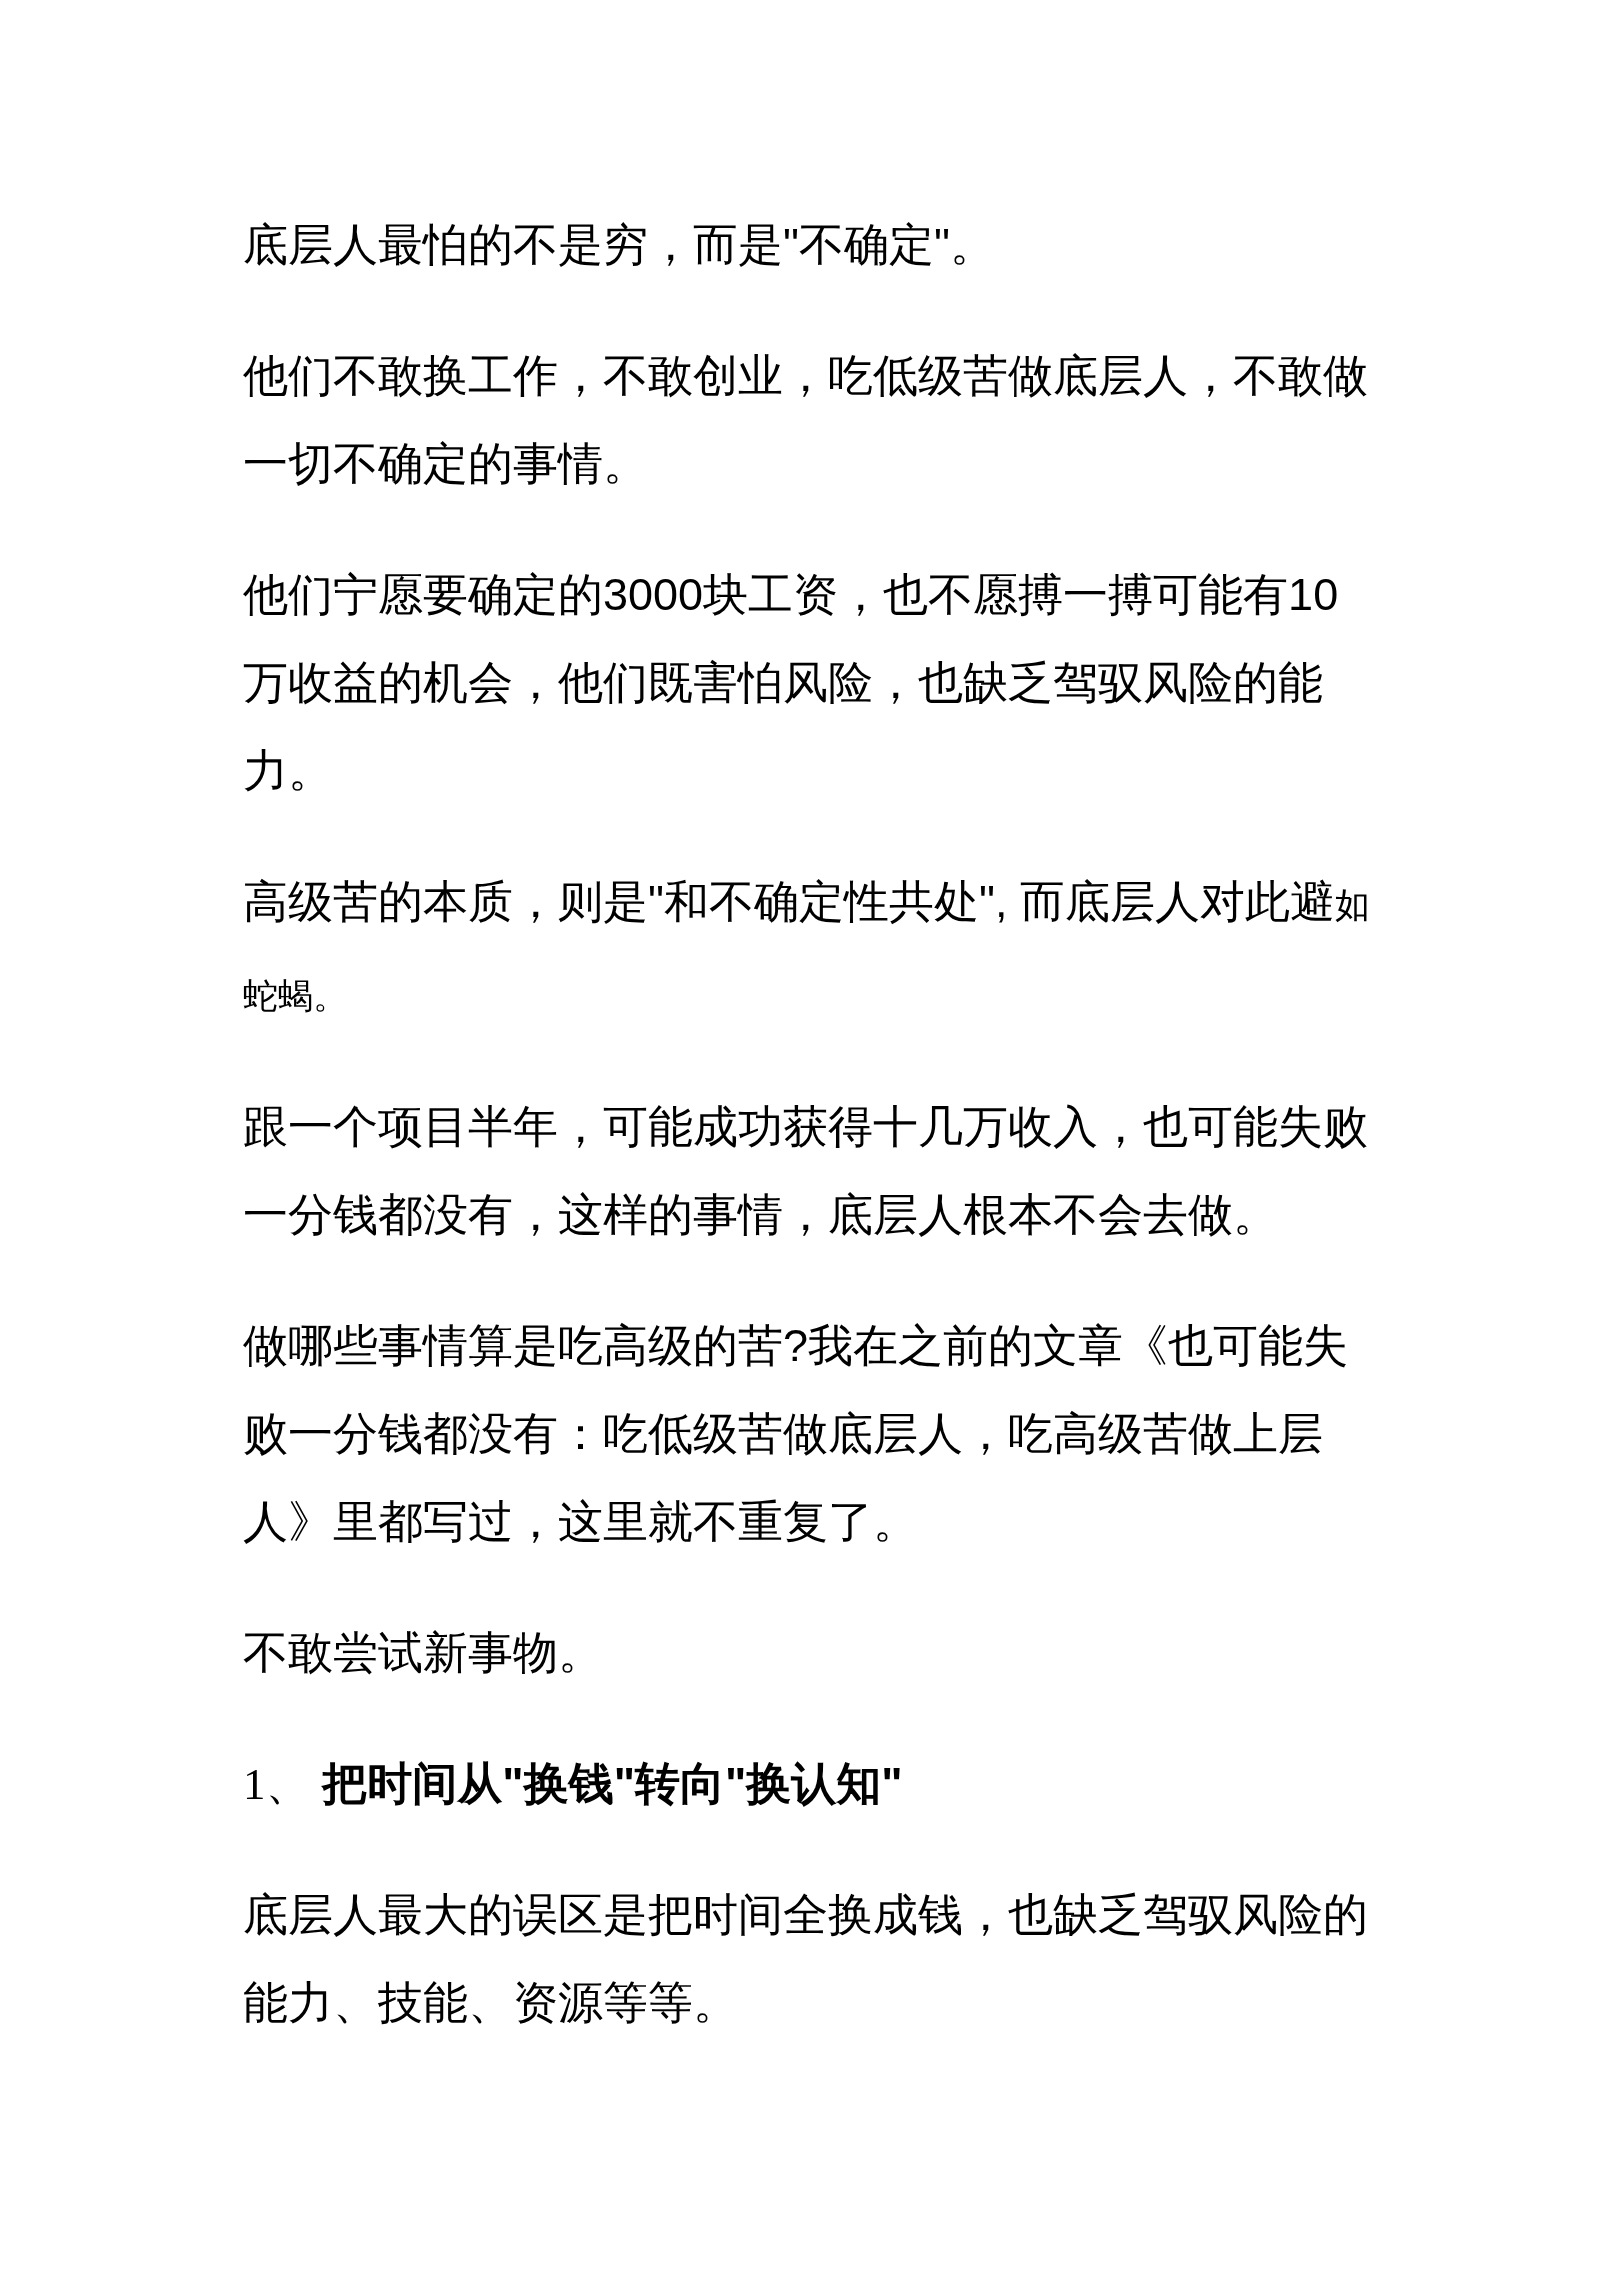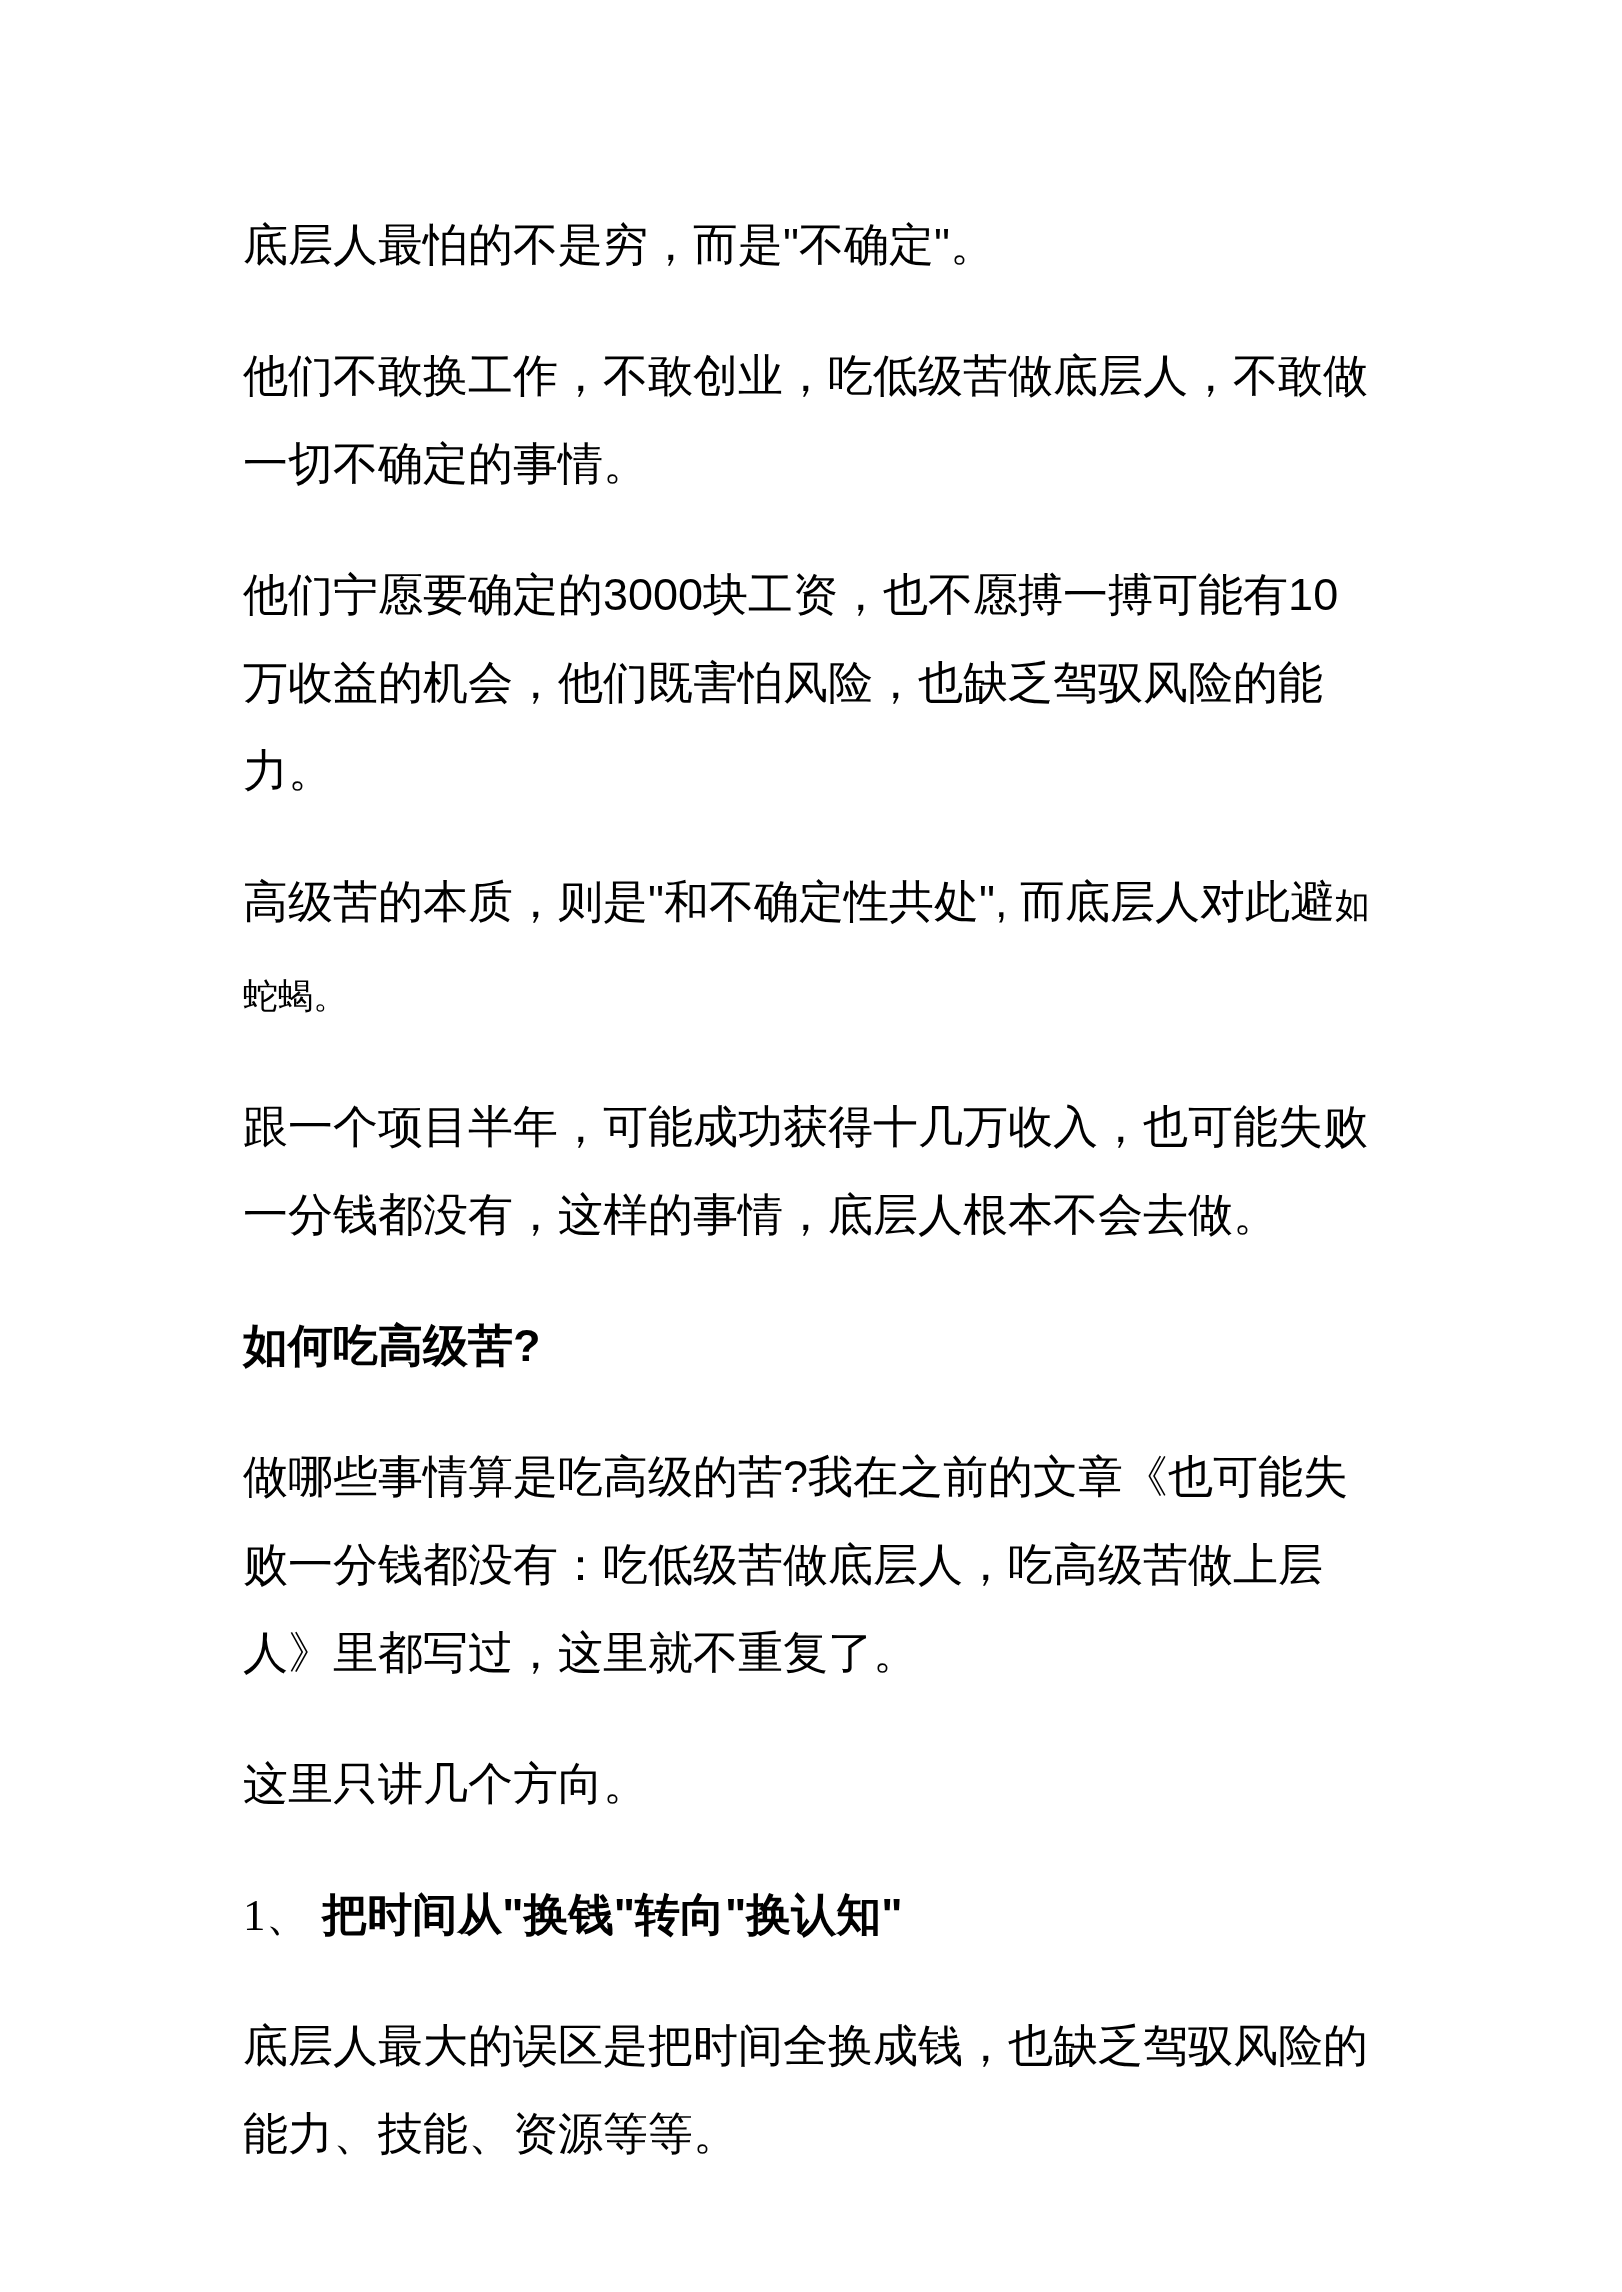--- a/index.html
+++ b/index.html
@@ -54,24 +54,23 @@
   <p class="para">底层人最怕的不是穷，而是"不确定"。</p>
 
   <p class="para">他们不敢换工作，不敢创业，吃低级苦做底层人，不敢做一切不确定的事情。</p>
 
   <p class="para">他们宁愿要确定的3000块工资，也不愿搏一搏可能有10万收益的机会，他们既害怕风险，也缺乏驾驭风险的能力。</p>
 
   <p class="para"><span>高级苦的本质，则是"和不确定性共处", 而底层人对此避</span><span class="small-inline">如蛇蝎。</span></p>
 
   <p class="para">跟一个项目半年，可能成功获得十几万收入，也可能失败一分钱都没有，这样的事情，底层人根本不会去做。</p>
 
-  <h2 class="heading">如何吃高级苦?</h2>
 
   <p class="para">做哪些事情算是吃高级的苦?我在之前的文章《也可能失败一分钱都没有：吃低级苦做底层人，吃高级苦做上层人》里都写过，这里就不重复了。</p>
 
-  <p class="para">这里只讲几个方向。</p>
+  <p class="para">不敢尝试新事物。</p>
 
   <h3 class="heading"><span class="num-prefix">1、</span><span>把时间从"换钱"转向"换认知"</span></h3>
 
   <p class="para">底层人最大的误区是把时间全换成钱，也缺乏驾驭风险的能力、技能、资源等等。</p>
 
 </div>
 
 
 </body></html>

